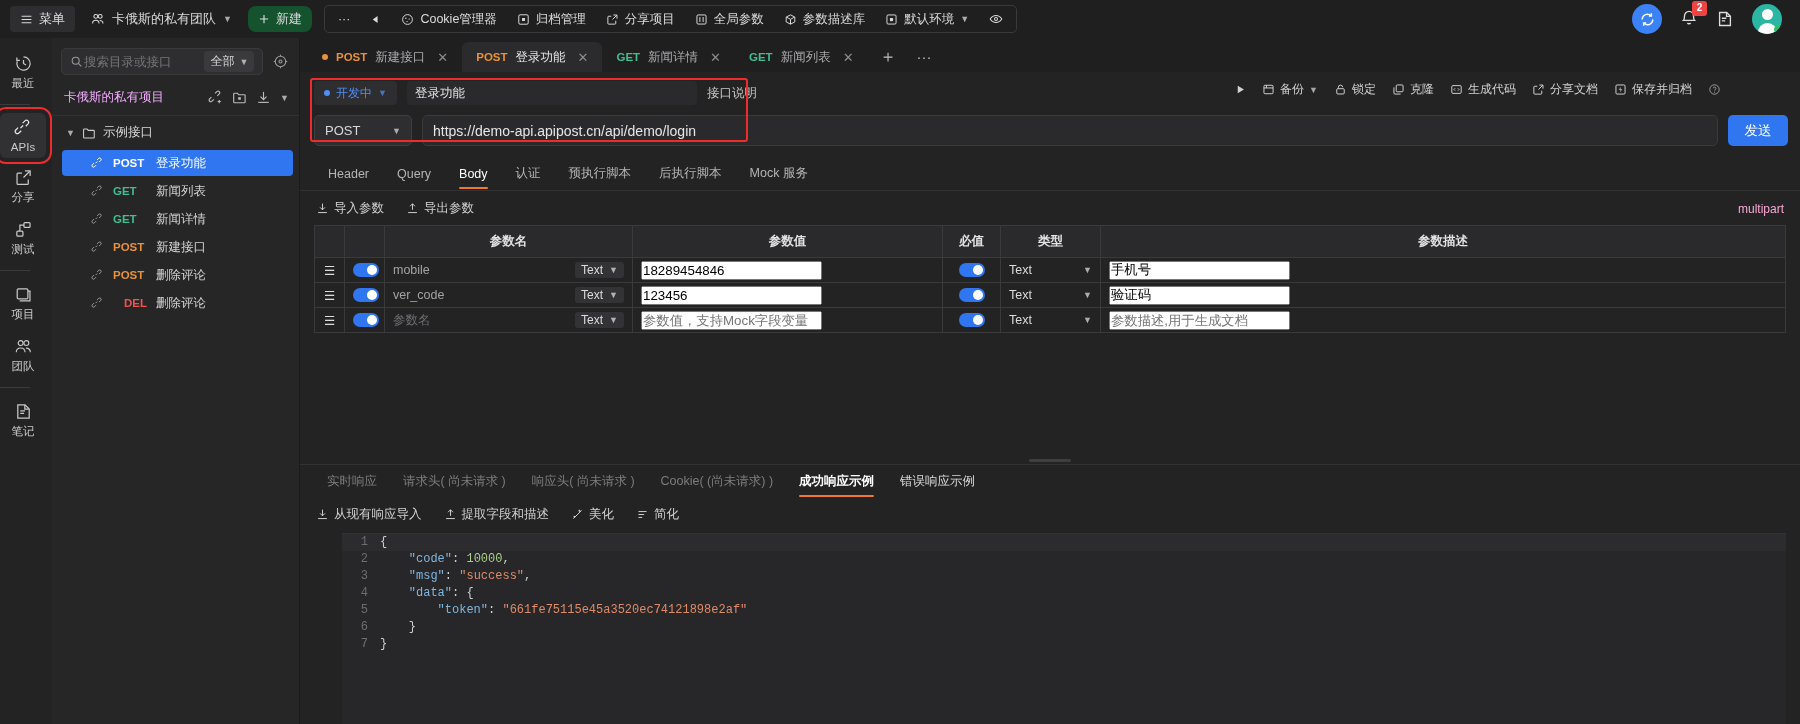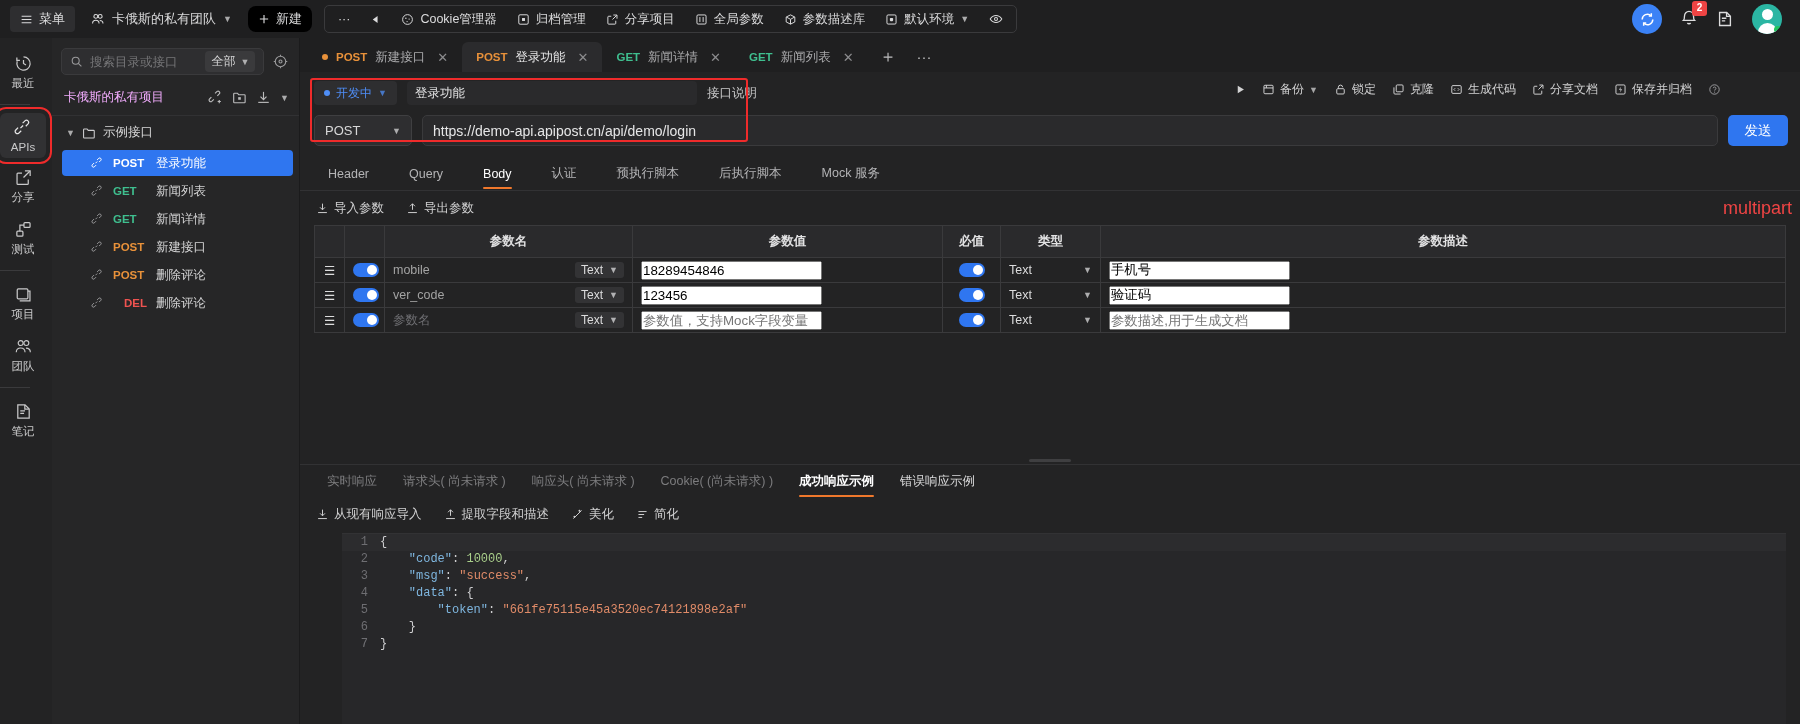--- a/index.html
+++ b/index.html
@@ -18,21 +18,21 @@
     padding: 0 10px; flex: 0 0 38px; gap: 6px;
   }
   .tb-btn {
     display: flex; align-items: center; gap: 6px; height: 26px;
     padding: 0 10px; border-radius: 4px; font-size: 13px; color: #dcdcdd;
     white-space: nowrap; cursor: pointer;
   }
   .tb-btn.filled { background: #2e2e30; }
   .tb-team { display: flex; align-items: center; gap: 7px; padding: 0 10px;
              font-size: 13px; height: 26px; cursor: pointer; }
-  .tb-new { background: #000000; border-radius: 8px; }
+  .tb-new { background: #14532d; border-radius: 8px; }
   .tb-group {
     display: flex; align-items: center; gap: 2px; height: 28px;
     border: 1px solid #3a3a3c; border-radius: 5px; padding: 0 4px; margin-left: 6px;
   }
   .tb-group .tb-btn { height: 24px; padding: 0 9px; font-size: 12.5px; }
   .spacer { flex: 1 1 auto; }
   .ic { display: inline-flex; align-items: center; justify-content: center; }
   .ic svg { display: block; }
   .caret { font-size: 9px; opacity: .75; }
   .right-tools { display: flex; align-items: center; gap: 18px; padding-right: 8px; }
@@ -76,21 +76,21 @@
   .rail-sep { width: 30px; height: 1px; background: #3a3a3c; margin: 4px 0 8px; }
 
   
   .tree {
     width: 248px; flex: 0 0 248px; background: #262627; display: flex;
     flex-direction: column; border-right: 1px solid #1b1b1c;
   }
   .search-row { display: flex; align-items: center; gap: 7px; padding: 10px 9px 8px; }
   .search-box {
     flex: 1 1 auto; height: 27px; background: #2e2e30; border: 1px solid #3a3a3c;
-    border-radius: 5px; display: flex; align-items: center; padding: 0 8px; gap: 7px;
+    border-radius: 5px; display: flex; align-items: center; padding: 0 8px; gap: 1px;
   }
   .search-box input {
     background: transparent; border: 0; outline: 0; color: #d8d8d9; font-size: 12.5px;
     width: 100%; font-family: "Liberation Sans", sans-serif;
   }
   .search-box input::placeholder { color: #757577; }
   .scope-pill {
     display: flex; align-items: center; gap: 5px; background: #3a3a3c; border-radius: 4px;
     height: 21px; padding: 0 6px; font-size: 12px; white-space: nowrap; cursor: pointer;
   }
@@ -168,34 +168,34 @@
     font-family: "Liberation Sans", sans-serif;
   }
   .acts {
     position: absolute; right: 72px; top: 6px; display: flex; align-items: center; gap: 2px;
   }
   .act {
     display: flex; align-items: center; gap: 5px; font-size: 12px; color: #d2d2d3;
     padding: 3px 7px; border-radius: 4px; cursor: pointer; white-space: nowrap;
   }
 
-  .tabs2 { display: flex; align-items: center; gap: 12px; padding: 2px 0 0 14px;
+  .tabs2 { display: flex; align-items: center; gap: 0; padding: 2px 0 0 14px;
            border-bottom: 1px solid #323234; }
   .t2 { font-size: 12.5px; color: #b4b4b6; padding: 7px 14px 8px; cursor: pointer;
         position: relative; white-space: nowrap; }
   .t2.active { color: #fff; }
   .t2.active::after {
     content: ""; position: absolute; left: 14px; right: 14px; bottom: 0; height: 2px;
     background: #f0782c; border-radius: 1px;
   }
 
   .subtools { display: flex; align-items: center; gap: 22px; padding: 9px 0 8px 16px; position: relative; }
   .subtool { display: flex; align-items: center; gap: 5px; font-size: 12.5px;
              color: #d2d2d3; cursor: pointer; }
-  .bodytype { position: absolute; right: 8px; font-size: 18px; color: #ef4444; }
+  .bodytype { position: absolute; right: 16px; font-size: 12px; color: #f9a8d4; }
 
   table.params { width: calc(100% - 28px); margin: 0 14px; border-collapse: collapse;
                  table-layout: fixed; }
   table.params th {
     font-size: 12.5px; font-weight: bold; color: #e2e2e3; padding: 7px 0; text-align: center;
     border: 1px solid #3a3a3c; background: #2a2a2c;
   }
   table.params td {
     border: 1px solid #3a3a3c; padding: 0 8px; height: 25px; font-size: 12.5px; color: #dcdcdd;
   }

